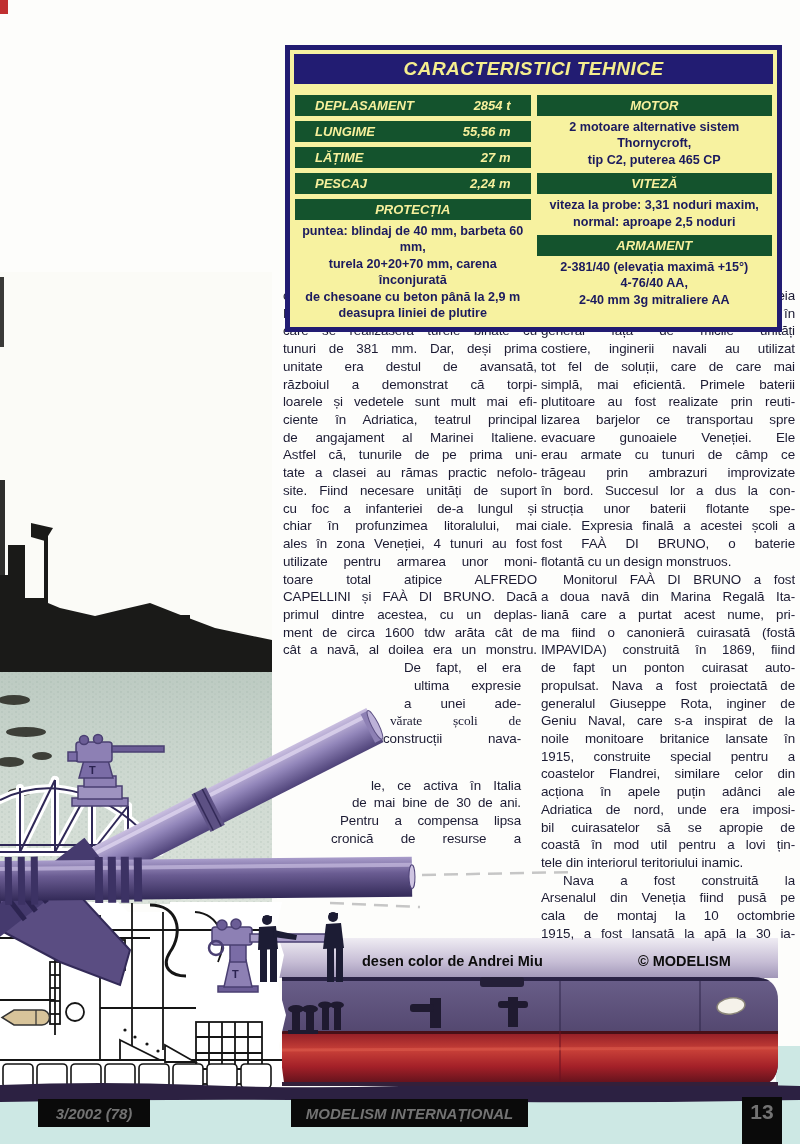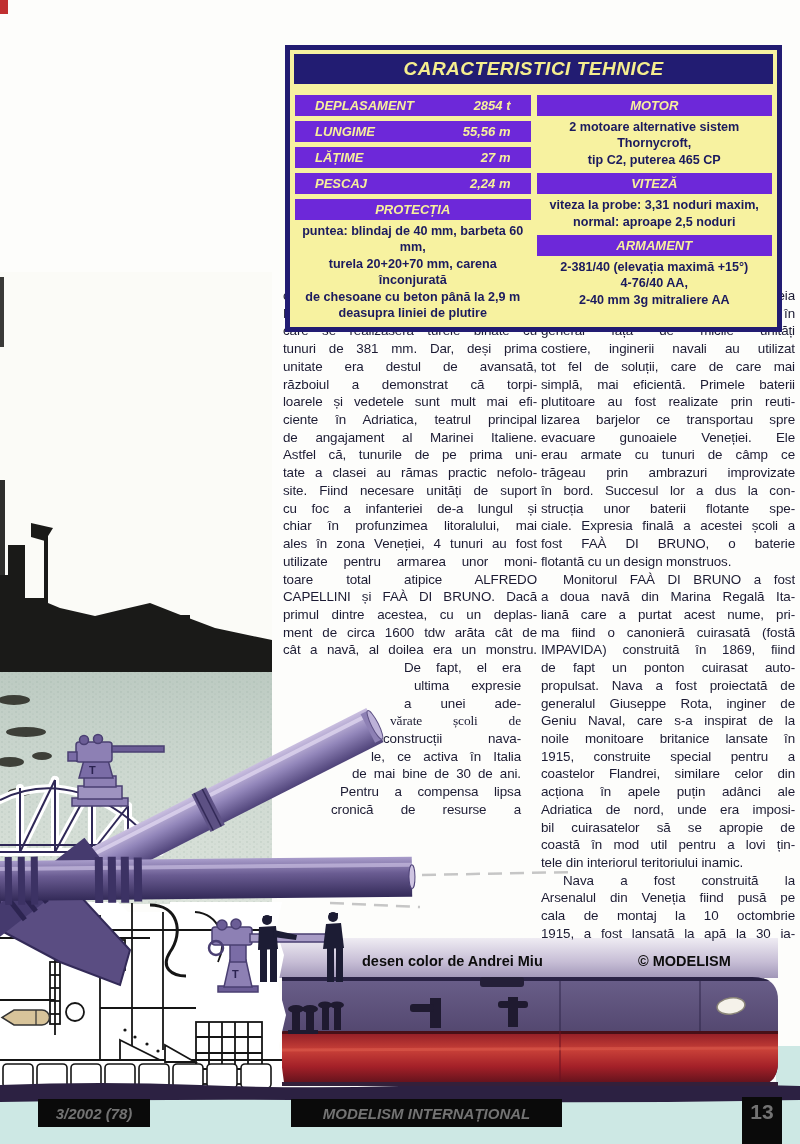--- a/index.html
+++ b/index.html
@@ -7,41 +7,41 @@
        font-family:"Liberation Sans",sans-serif;}
   
   .spec-table{position:absolute;left:285px;top:45px;width:497px;background:#f7f2a0;
 
               border:5px solid #221c72;box-sizing:border-box;z-index:5;}
   .spec-title{margin:2px;background:#221c72;border:2px solid #f7f2a0;color:#f5ee8e;
               font-weight:bold;font-style:italic;font-size:19px;text-align:center;
               padding:4px 0;letter-spacing:.5px;}
   .spec-body{display:flex;gap:6px;padding:2px 5px 6px 5px;}
   .spec-col{flex:1;display:flex;flex-direction:column;}
-  .bar{background:#6d28d9;color:#f7f09c;font-weight:bold;font-style:italic;
+  .bar{background:#14532d;color:#f7f09c;font-weight:bold;font-style:italic;
        font-size:13px;padding:3px 8px;margin-top:5px;display:flex;justify-content:space-between;}
   .bar .lbl{padding-left:12px;}
   .bar .val{padding-right:12px;}
   .bar.hdr{justify-content:center;}
   .sec-lines{color:#1b1a5e;font-weight:bold;font-size:12.6px;line-height:16.4px;
              text-align:center;margin-top:3px;}
   
   .col{position:absolute;top:287px;width:254px;z-index:4;color:#1c1b33;
        font-size:13.4px;line-height:17.72px;letter-spacing:-0.1px;}
   #col1{left:283px;}
   #col2{left:541px;}
   .ln{height:17.72px;overflow:hidden;}
   .ln.j{text-align:justify;text-align-last:justify;}
   .ln.l{text-align:left;}
   
   .cap{position:absolute;z-index:6;font-weight:bold;font-size:14.5px;color:#0d0d0d;}
   .fbox{position:absolute;z-index:7;background:#0a0a0a;color:#737373;font-weight:bold;
         font-style:italic;display:flex;align-items:center;justify-content:center;}
   #fIssue{left:38px;top:1099px;width:112px;height:28px;font-size:15px;}
-  #fMag{left:291px;top:1099px;width:271px;height:28px;font-size:15px;}
+  #fMag{left:291px;top:1099px;width:237px;height:28px;font-size:15px;}
   #fPage{left:742px;top:1097px;width:40px;height:47px;font-size:21px;font-style:normal;
          align-items:flex-start;padding-top:3px;box-sizing:border-box;}
   svg{position:absolute;left:0;top:0;z-index:1;}
 </style>
 </head>
 <body>
 
 <svg width="800" height="1144" viewBox="0 0 800 1144">
   <defs>
     <linearGradient id="gW" x1="0" y1="0" x2="0" y2="1">
@@ -377,21 +377,21 @@
     <div class="ln j">toare total atipice ALFREDO</div>
     <div class="ln j">CAPELLINI și FAÀ DI BRUNO. Dacă</div>
     <div class="ln j">primul dintre acestea, cu un deplas-</div>
     <div class="ln j">ment de circa 1600 tdw arăta cât de</div>
     <div class="ln j">cât a navă, al doilea era un monstru.</div>
     <div class="ln j" style="padding-left: 121px; padding-right: 16px;">De fapt, el era</div>
     <div class="ln j" style="padding-left: 131px; padding-right: 16px;">ultima expresie</div>
     <div class="ln j" style="padding-left: 121px; padding-right: 16px;">a unei ade-</div>
     <div class="ln j" style="padding-left: 107px; padding-right: 16px; font-family: Liberation Serif, serif;">vărate școli de</div>
     <div class="ln j" style="padding-left: 100px; padding-right: 16px;">construcții nava-</div>
-    <div class="ln j" style="padding-left: 88px; padding-right: 16px;">le, ce activa în Italia</div>
+    <div class="ln j" style="padding-left: 88px; padding-right: 16px; margin-top: 29px;">le, ce activa în Italia</div>
     <div class="ln j" style="padding-left: 69px; padding-right: 16px;">de mai bine de 30 de ani.</div>
     <div class="ln j" style="padding-left: 57px; padding-right: 16px;">Pentru a compensa lipsa</div>
     <div class="ln j" style="padding-left: 48px; padding-right: 16px;">cronică de resurse a</div>
   </div>
 <div class="col" id="col2">
     <div class="ln j">Amiralitații, dar și disprețul acesteia</div>
     <div class="ln j">față de bateriile plutitoare și în</div>
     <div class="ln j">general față de micile unități</div>
     <div class="ln j">costiere, inginerii navali au utilizat</div>
     <div class="ln j">tot fel de soluții, care de care mai</div>

